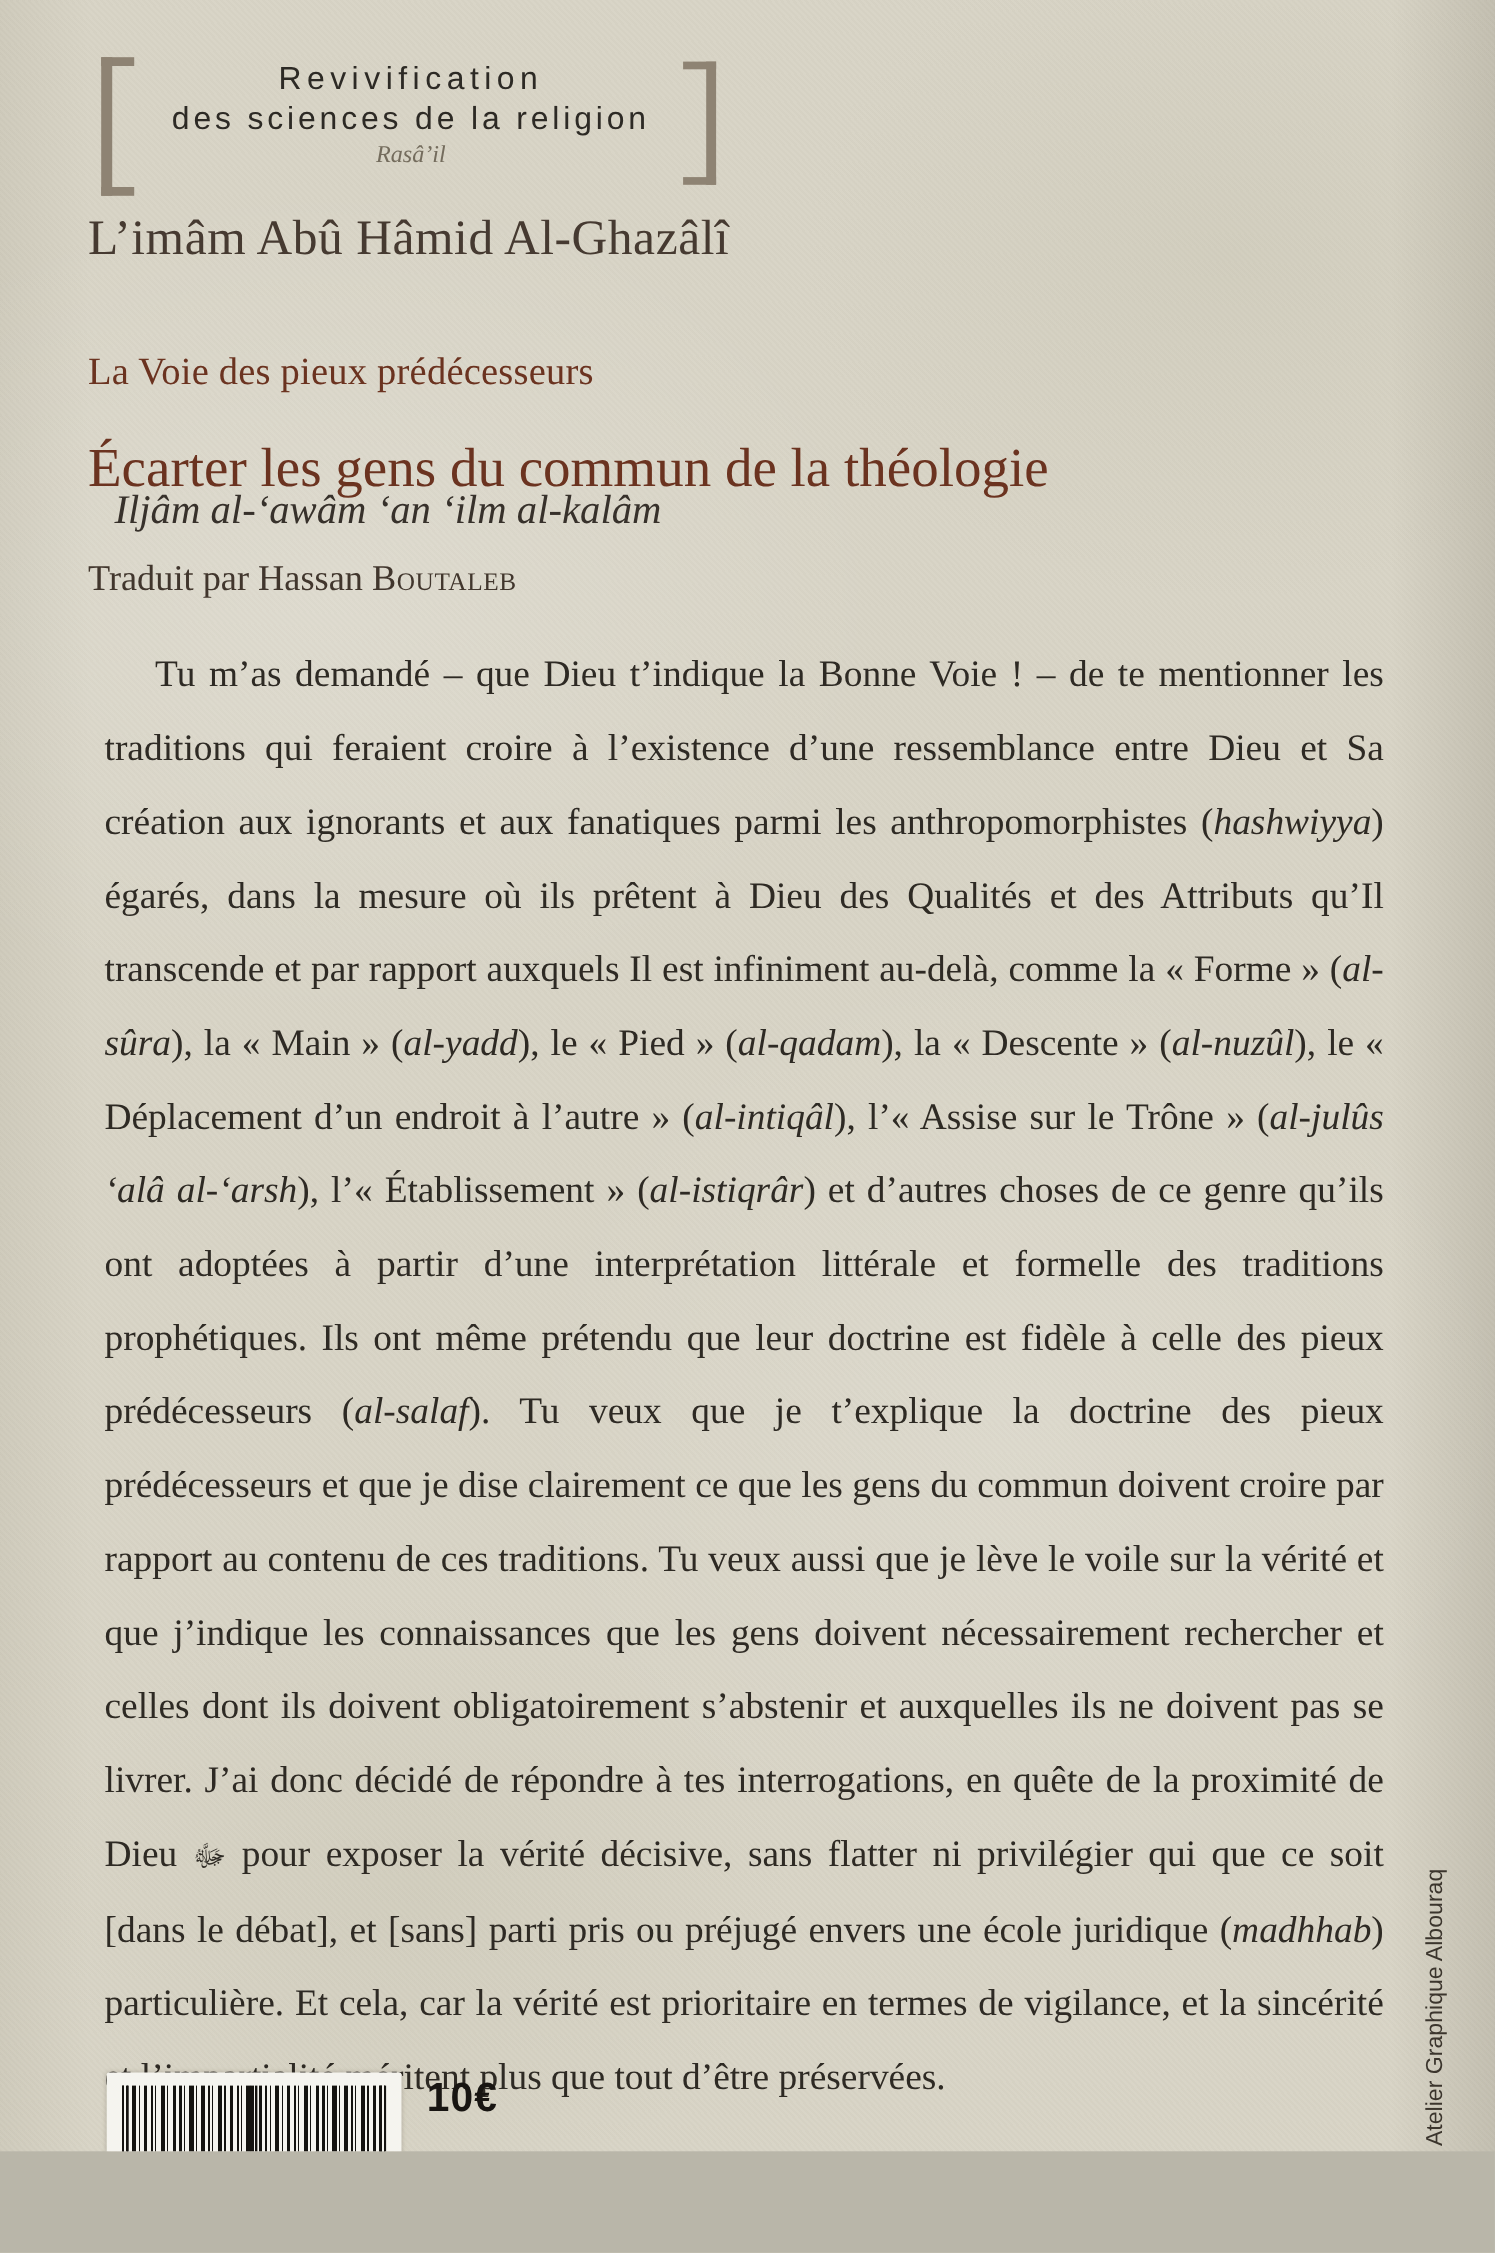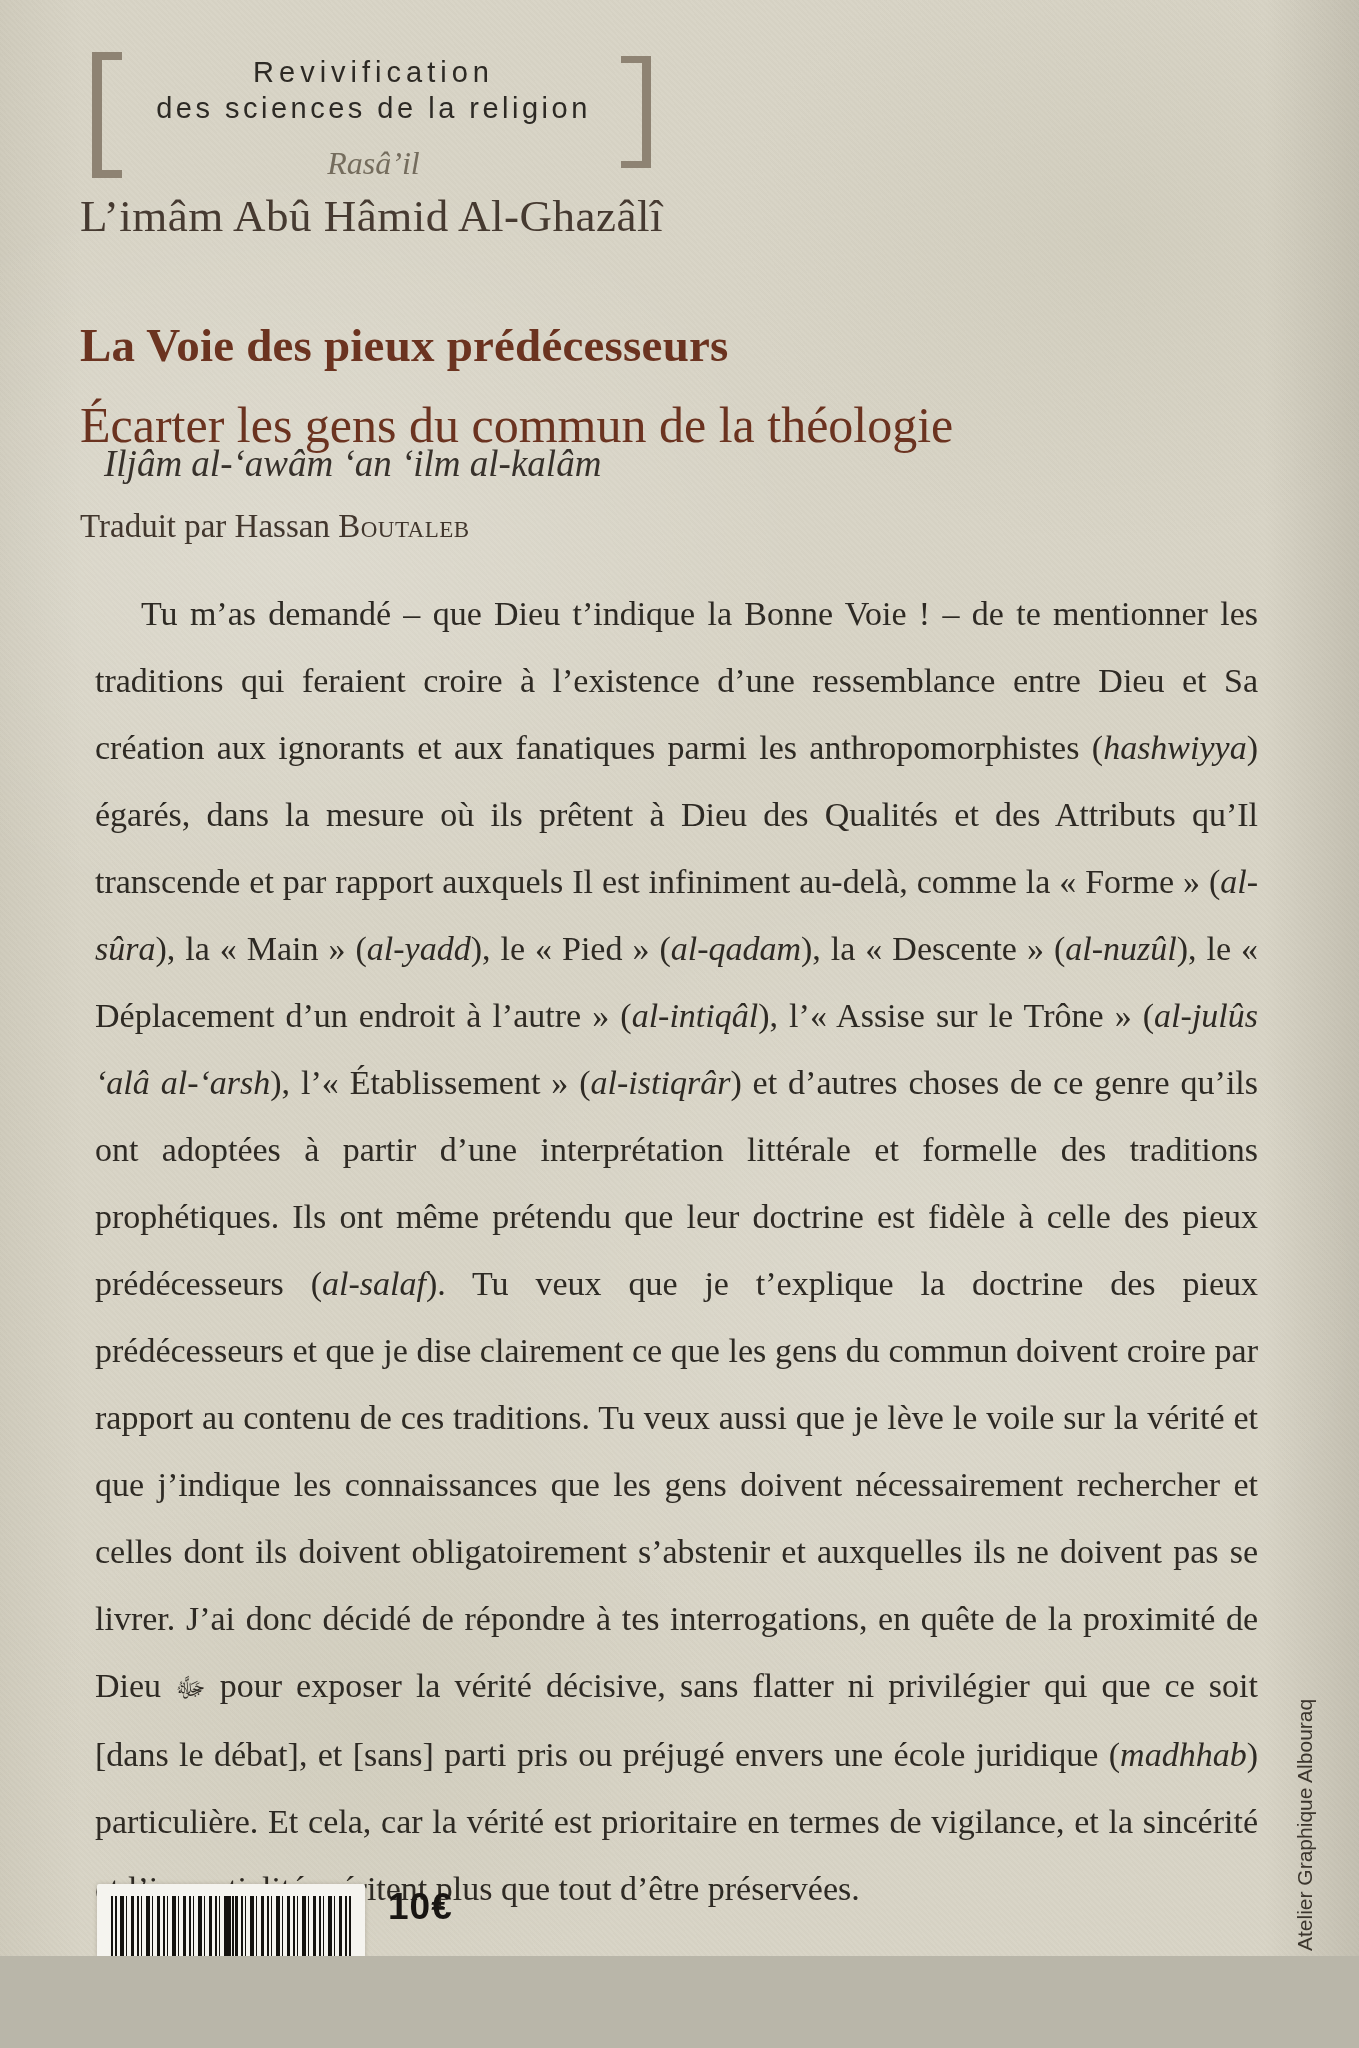--- a/index.html
+++ b/index.html
@@ -23,25 +23,25 @@
   }
 
   
   .collection { position:absolute; left:92px; top:50px; width:565px; height:132px; }
   .bracket { position:absolute; width:30px; }
   .bracket.left  { left:0;   top:2px;  height:126px; border-left:10px solid #8e8373;  border-top:8px solid #8e8373;  border-bottom:8px solid #8e8373; }
   .bracket.right { right:6px; top:6px;  height:112px; border-right:9px solid #8e8373; border-top:7px solid #8e8373;  border-bottom:7px solid #8e8373; }
   .collection-text { position:absolute; left:34px; top:6px; width:495px; text-align:center; }
   .collection-line1 { font-family:"Liberation Sans", sans-serif; font-size:29px; letter-spacing:5px; color:#2d2a25; }
   .collection-line2 { font-family:"Liberation Sans", sans-serif; font-size:29px; letter-spacing:3.5px; color:#2d2a25; margin-top:3px; white-space:nowrap; }
-  .collection-line3 { font-size:32px; font-style:italic; color:#746c5d; margin-top:20px; }
+  .collection-line3 { font-size:22px; font-style:italic; color:#746c5d; margin-top:2px; }
 
   
   .author   { position:absolute; left:80px; top:190px;  font-size:45px; color:#463a31; letter-spacing:0.5px; }
-  .title    { position:absolute; left:80px; top:318px;  font-size:47px; font-weight:bold; color:#6b3320; letter-spacing:0.2px; }
+  .title    { position:absolute; left:80px; top:318px;  font-size:35px; font-weight:normal; color:#6b3320; letter-spacing:0.2px; }
   .subtitle { position:absolute; left:80px; top:396px;  font-size:50px; font-weight:normal; color:#6b3320;font-family:Liberation Serif, serif; }
   .translit { position:absolute; left:80px; top:442px;  font-size:37px; font-style:italic; color:#37312b;margin-left:24px; }
   .translator { position:absolute; left:80px; top:508px; font-size:33px; color:#41362d; }
   .translator .sc { font-variant:small-caps; letter-spacing:0.5px; }
 
   
   .body-text {
     position:absolute; left:95px; top:580px; width:1163px;
     font-size:34px; line-height:67px; text-align:justify; text-indent:46px;
     color:#2e2a24;

